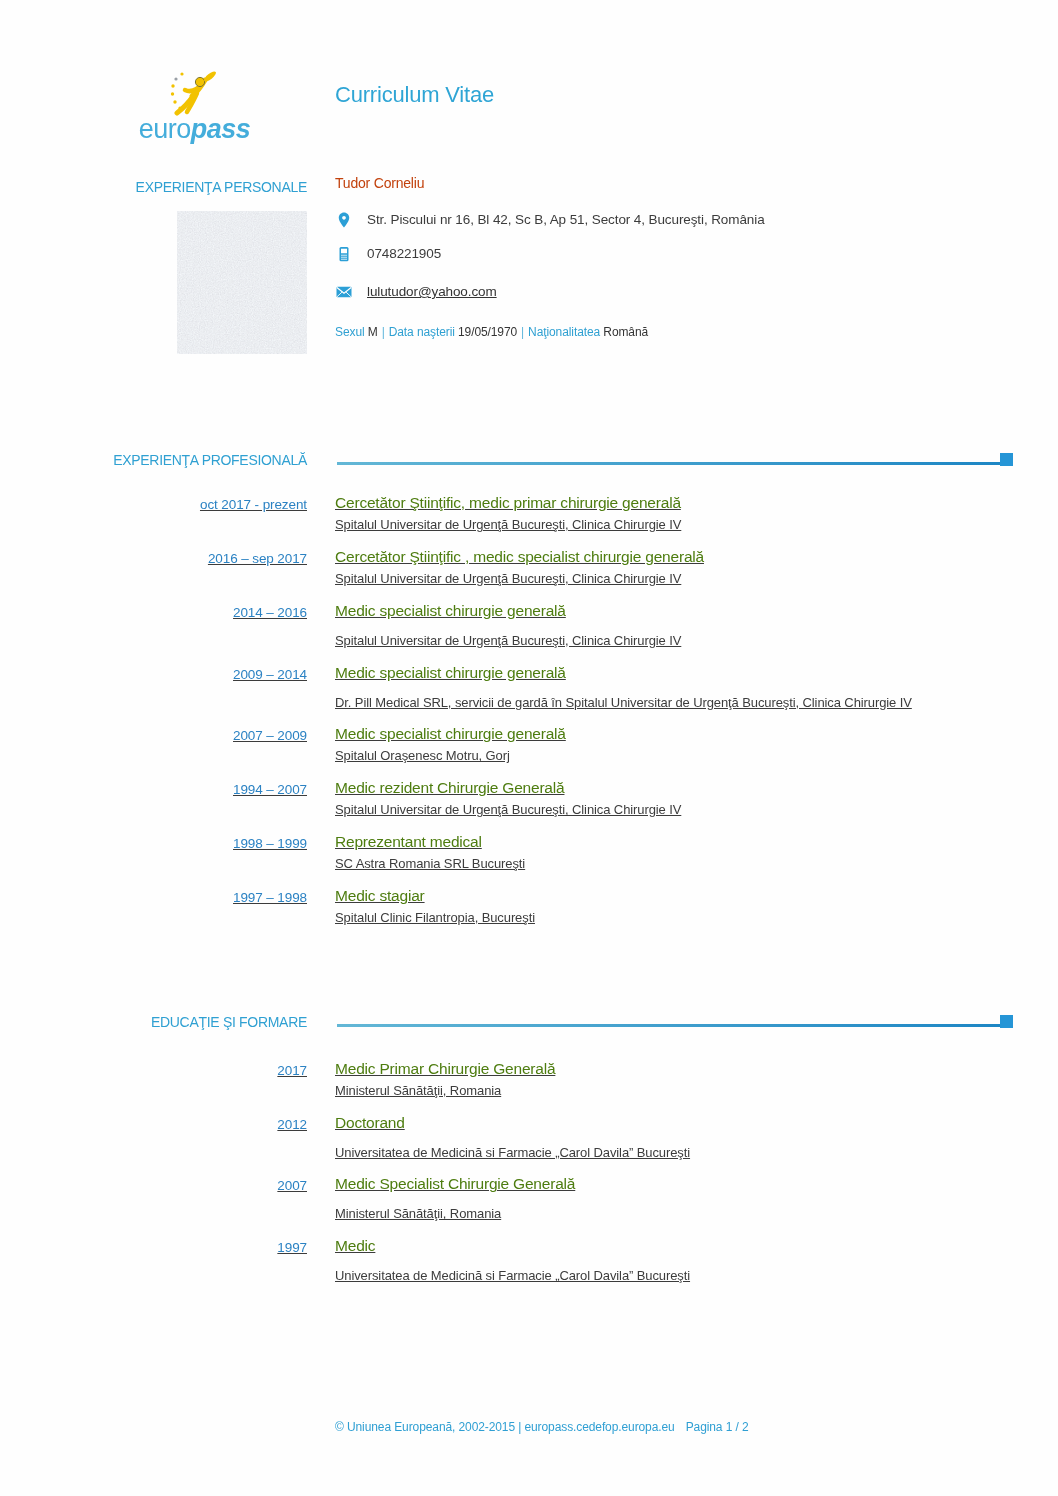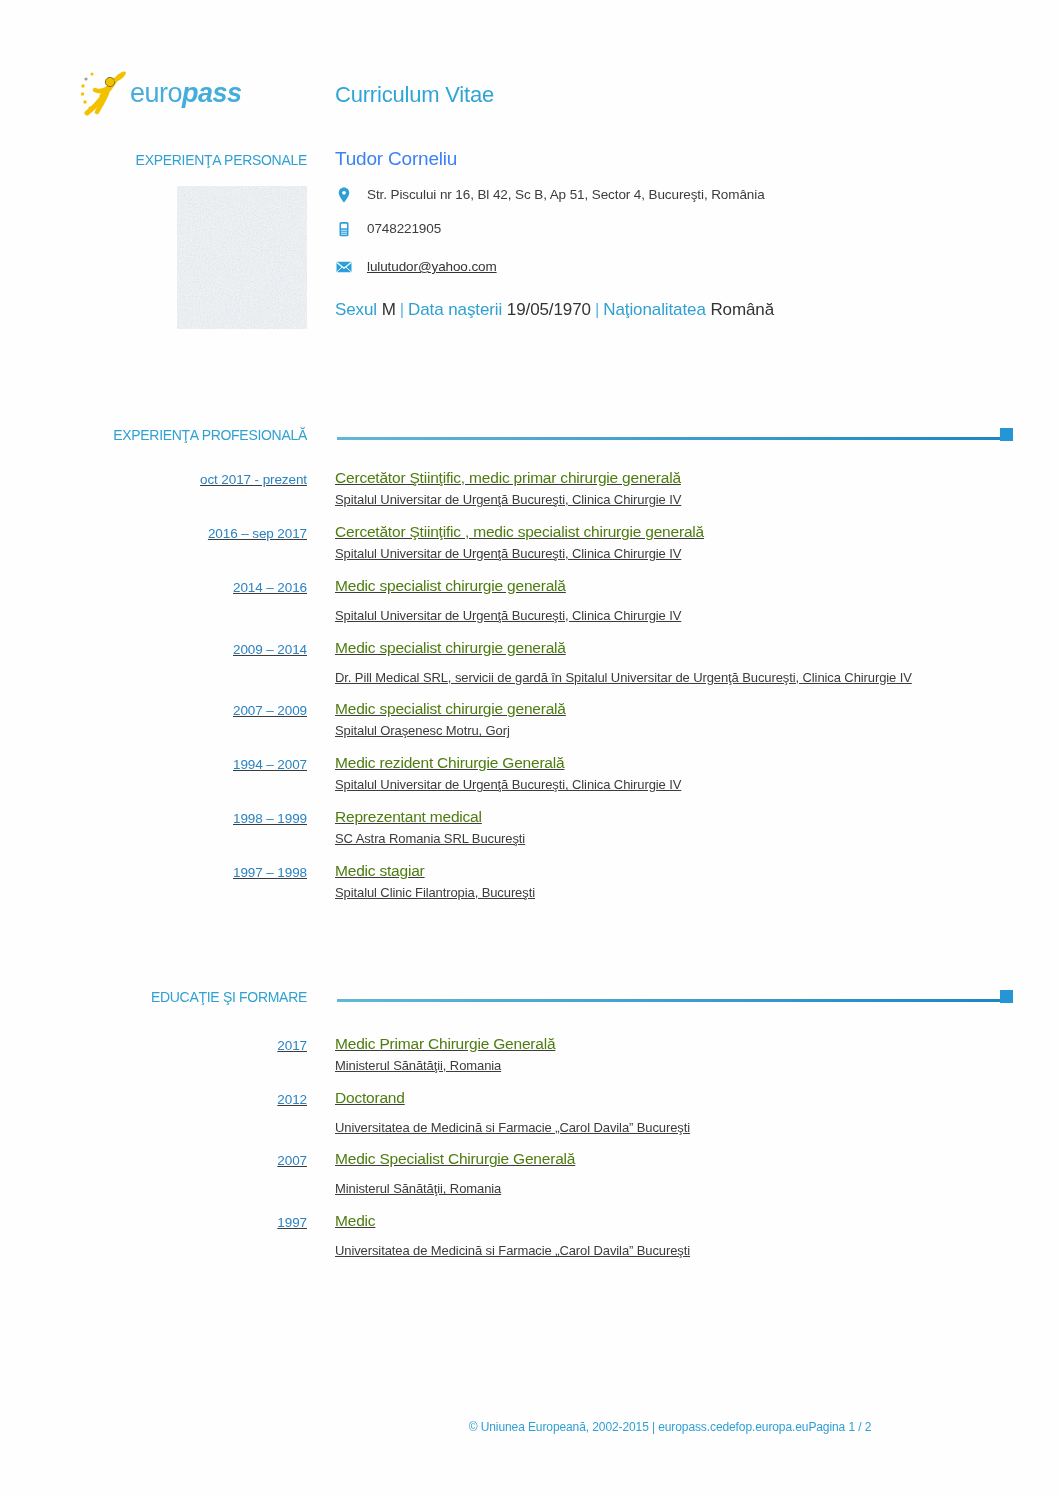--- a/index.html
+++ b/index.html
@@ -27,30 +27,30 @@
   .doc-type { font-size: 22px; color: #2FA5D5; letter-spacing: -0.2px; padding-top: 12px; }
   .name-hint { font-size: 15.5px; color: #2FA5D5; letter-spacing: -0.2px; padding-top: 14px; }
   .hdr-cnt { display: flex; justify-content: space-between; }
 
   
   .section-label { font-size: 14px; color: #2FA0D2; letter-spacing: -0.3px; }
 
   
   .personal-name-row { margin-top: 32px; }
   .personal-name-row .section-label { padding-top: 4px; }
-  .person-name { font-size: 19px; color: #3b82f6; letter-spacing: -0.2px; }
+  .person-name { font-size: 14px; color: #c2410c; letter-spacing: -0.2px; }
   .personal-body-row { margin-top: 16px; }
   .photo-wrap { display: flex; justify-content: flex-end; }
   .photo { width: 130px; height: 143px; display: block; }
   .contact-item { display: flex; align-items: flex-start; margin-bottom: 16px; }
   .contact-item .txt { font-size: 13.5px; letter-spacing: -0.1px; color: #3c3c3c; padding-top: 1px; }
   .ci-icon { width: 18px; height: 18px; flex: 0 0 18px; margin-right: 14px; }
   .email-item { margin-top: 20px; margin-bottom: 24px; }
   .email-link { color: #343434; text-decoration: underline; margin-top: 24px; }
-  .demo-line { font-size: 17px; margin-top: 4px; letter-spacing: -0.1px; }
+  .demo-line { font-size: 12px; margin-top: 4px; letter-spacing: -0.1px; }
   .demo-line .k { color: #2FA0D2; }
   .demo-line .v { color: #343434; }
   .demo-line .sep { color: #5FB6DC; padding: 0 4px; }
 
   
   .section-header { margin-top: 0; }
   .section-header .cnt { display: flex; align-items: flex-end; padding-bottom: 2px; }
   .rule { flex: 1; position: relative; height: 14px; margin-left: 2px; }
   .rule-line { position: absolute; left: 0; right: 4px; bottom: 1px; height: 3px;
                background: linear-gradient(90deg, #63b7d6, #1d86c4); }
@@ -63,31 +63,31 @@
   .entry .title { font-size: 15.5px; color: #4d7c0f; letter-spacing: -0.2px; }
   .entry .org { font-size: 13px; color: #3c3c3c; letter-spacing: -0.1px; margin-top: 4px; line-height: 1.45; }
   .entry .org.gap { margin-top: 12px; }
 
   .exp-section { margin-top: 98px; }
   .edu-section { margin-top: 86px; }
   .edu-entries { margin-top: 30px; }
 
   
   .footer { position: absolute; top: 1420px; left: 0; right: 0; }
-  .footer .cnt { display: flex; justify-content: center; }
+  .footer .cnt { display: flex; justify-content: flex-start; gap: 11px; }
   .footer-text { font-size: 12px; color: #2F9FD3; letter-spacing: -0.1px; }
 </style>
 </head>
 <body>
 
 <div class="page">
 
   <div class="row header">
     <div class="lbl">
-      <div class="logo" style="justify-content:flex-start;">
+      <div class="logo" style="justify-content:flex-start;flex-direction:column;">
         <svg width="48" height="46" viewBox="0 0 48 46">
 
           <circle cx="12" cy="4" r="1.6" fill="#F2C200"></circle>
           <circle cx="6" cy="9" r="1.6" fill="#9aa0a6"></circle>
           <circle cx="3" cy="16" r="1.7" fill="#F2C200"></circle>
           <circle cx="2.5" cy="24" r="1.7" fill="#F2C200"></circle>
           <circle cx="5" cy="32" r="1.7" fill="#F2C200"></circle>
           <circle cx="10" cy="38" r="1.6" fill="#F2C200"></circle>
 
           <path d="M7 43 C 15 37 19 32 24 25" stroke="#F2C200" stroke-width="5" fill="none" stroke-linecap="round"></path>

